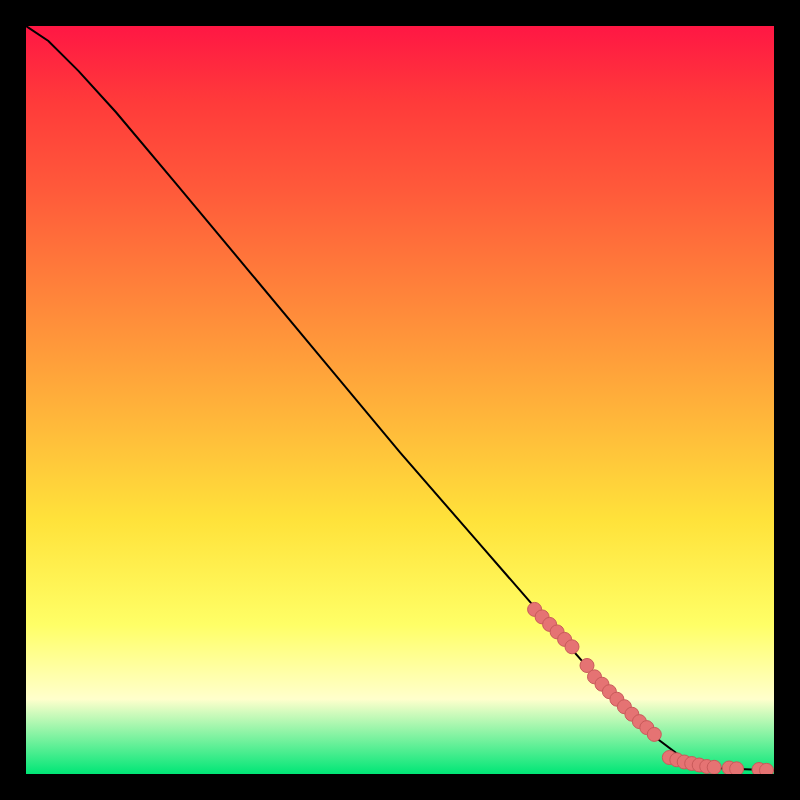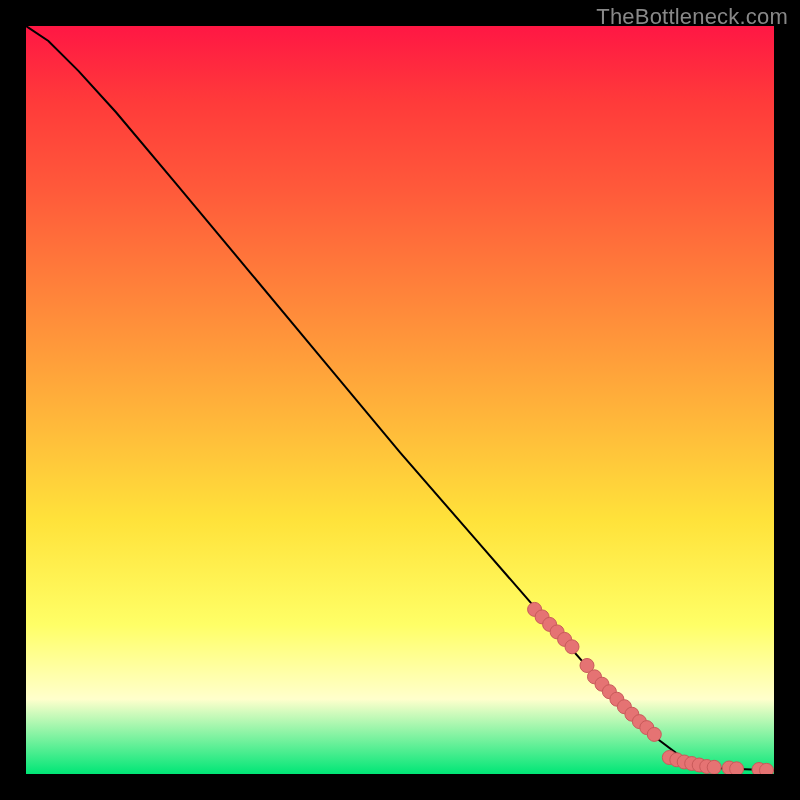--- a/index.html
+++ b/index.html
@@ -33,21 +33,20 @@
       #ffffcc 90%,
       #00e676 100%
     );
   }
   .svg-layer { position: absolute; inset: 0; }
 </style>
 </head>
 <body>
 
 <div class="wrap">
-  <div class="watermark">TheBottleneck.com</div>
   <div class="plot-frame">
     <div class="gradient"></div>
     <svg class="svg-layer" viewBox="0 0 748 748" preserveAspectRatio="none">
       <path id="curve-path" fill="none" stroke="#000" stroke-width="2" d="M0.0,0.0 L22.4,15.0 L52.4,44.9 L89.8,86.0 L149.6,157.1 L224.4,246.8 L299.2,336.6 L374.0,426.4 L448.8,512.4 L523.6,598.4 L583.4,665.7 L628.3,710.6 L658.2,733.0 L688.2,742.0 L748.0,744.3 "></path>
       <g id="points-group">
           <circle cx="508.6" cy="583.4" r="7" fill="#e57373" stroke="#c85a5a" stroke-width="1"></circle>
           <circle cx="516.1" cy="590.9" r="7" fill="#e57373" stroke="#c85a5a" stroke-width="1"></circle>
           <circle cx="523.6" cy="598.4" r="7" fill="#e57373" stroke="#c85a5a" stroke-width="1"></circle>
           <circle cx="531.1" cy="605.9" r="7" fill="#e57373" stroke="#c85a5a" stroke-width="1"></circle>
           <circle cx="538.6" cy="613.4" r="7" fill="#e57373" stroke="#c85a5a" stroke-width="1"></circle>

